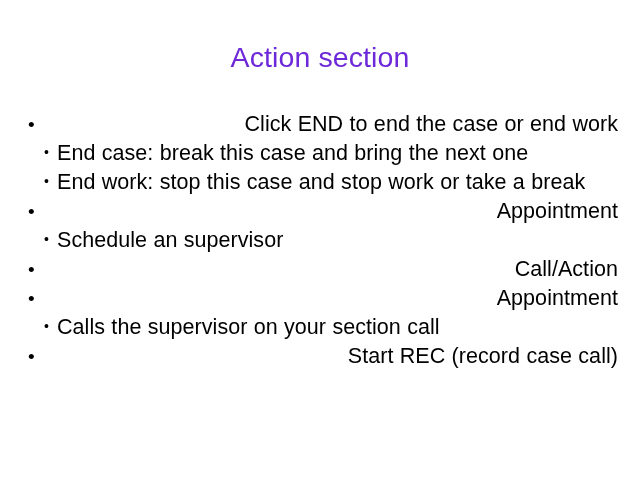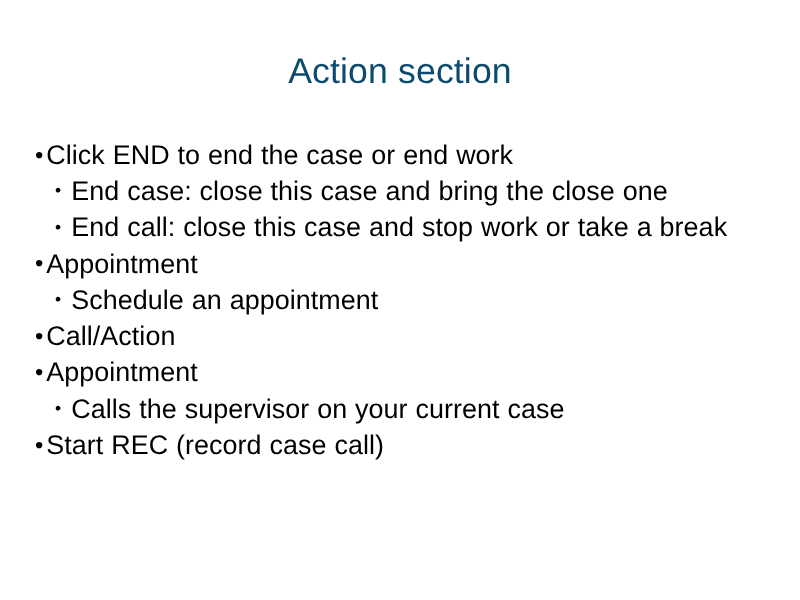--- a/index.html
+++ b/index.html
@@ -25,21 +25,21 @@
   
   .slide-title {
     position: absolute;
     left: 0;
     top: 40px;
     width: 640px;
     text-align: center;
     font-size: 28.5px;
     line-height: 34px;
     font-weight: normal;
-    color: #0c4a6e;
+    color: #6d28d9;
     letter-spacing: 0.1px;
     white-space: nowrap;
   }
   
   .body-block {
     position: absolute;
     left: 28px;
     top: 110px;
     width: 590px;
   }
@@ -60,20 +60,21 @@
     line-height: 29px;
     width: 9px;
     flex: 0 0 9px;
     text-align: left;
     position: relative;
     top: -0.5px;
   }
   .lvl1 > .bullet-text {
     flex: 1 1 auto;
     text-indent: 0;
+    text-align: right;
   }
   
   .lvl2 {
     padding-left: 16px;
   }
   .lvl2 > .bullet-mark {
     font-size: 14px;
     line-height: 29px;
     width: 13px;
     flex: 0 0 13px;
@@ -97,45 +98,45 @@
   <div class="slide-title">Action section</div>
 
   <div class="body-block">
 
   <div class="bullet-line lvl1">
         <span class="bullet-mark">•</span>
         <span class="bullet-text">Click END to end the case or end work</span>
       </div>
       <div class="bullet-line lvl2">
         <span class="bullet-mark">•</span>
-        <span class="bullet-text">End case: close this case and bring the close one</span>
+        <span class="bullet-text">End case: break this case and bring the next one</span>
       </div>
       <div class="bullet-line lvl2">
         <span class="bullet-mark">•</span>
-        <span class="bullet-text">End call: close this case and stop work or take a break</span>
+        <span class="bullet-text">End work: stop this case and stop work or take a break</span>
       </div>
       <div class="bullet-line lvl1">
         <span class="bullet-mark">•</span>
         <span class="bullet-text">Appointment</span>
       </div>
       <div class="bullet-line lvl2">
         <span class="bullet-mark">•</span>
-        <span class="bullet-text">Schedule an appointment</span>
+        <span class="bullet-text">Schedule an supervisor</span>
       </div>
       <div class="bullet-line lvl1">
         <span class="bullet-mark">•</span>
         <span class="bullet-text">Call/Action</span>
       </div>
       <div class="bullet-line lvl1">
         <span class="bullet-mark">•</span>
         <span class="bullet-text">Appointment</span>
       </div>
       <div class="bullet-line lvl2">
         <span class="bullet-mark">•</span>
-        <span class="bullet-text">Calls the supervisor on your current case</span>
+        <span class="bullet-text">Calls the supervisor on your section call</span>
       </div>
       <div class="bullet-line lvl1">
         <span class="bullet-mark">•</span>
         <span class="bullet-text">Start REC (record case call)</span>
       </div>
     </div>
 
 </div>
 
 </body></html>

